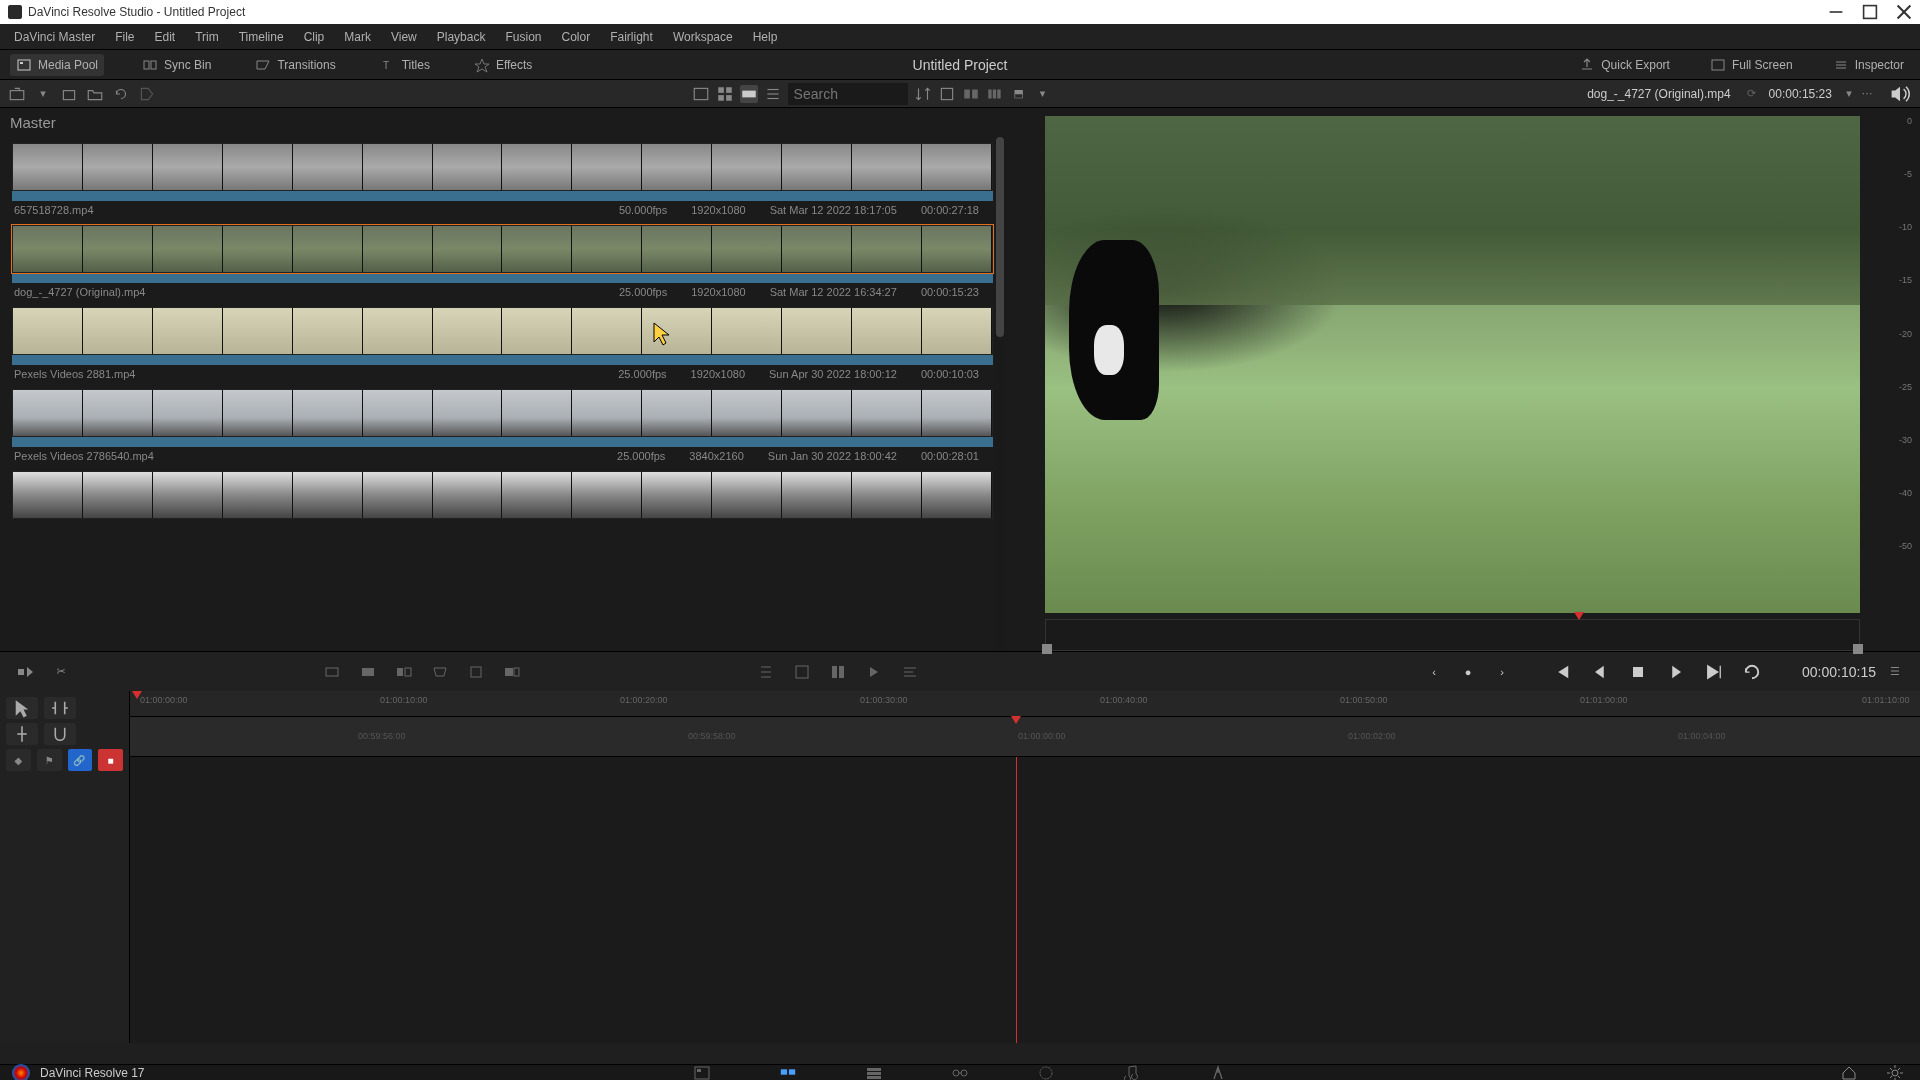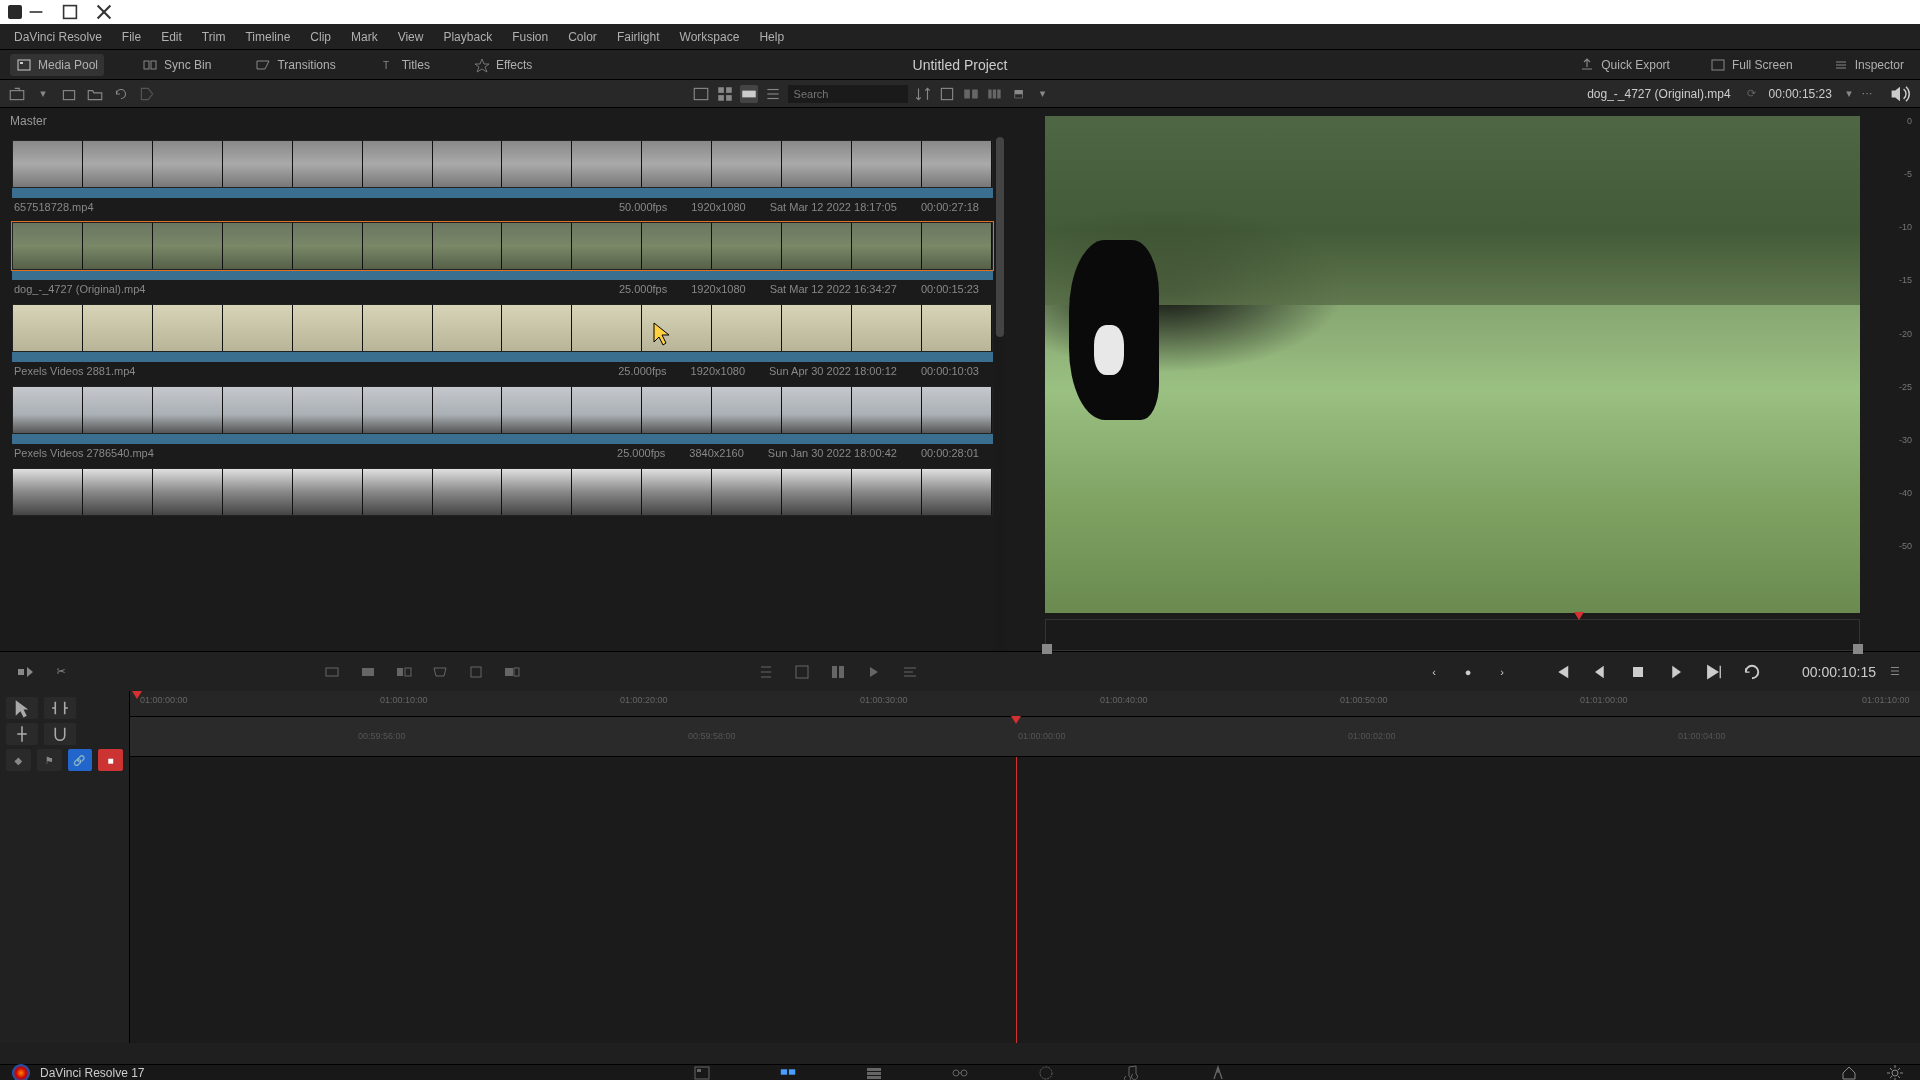--- a/index.html
+++ b/index.html
@@ -23,29 +23,29 @@
 .toolbar-btn.active { background: #333; border-radius: 3px; }
 .toolbar-icon { width: 16px; height: 16px; display: inline-flex; align-items: center; justify-content: center; }
 .project-title { position: absolute; left: 50%; transform: translateX(-50%); color: #ccc; font-size: 14px; font-weight: 500; }
 .toolbar-right { margin-left: auto; display: flex; align-items: center; gap: 28px; }
 
 
 .sec-toolbar { height: 28px; background: #282828; display: flex; align-items: center; padding: 0 8px; border-bottom: 1px solid #000; }
 .sec-left { display: flex; gap: 8px; align-items: center; }
 .sec-icon { width: 18px; height: 18px; display: flex; align-items: center; justify-content: center; color: #888; cursor: pointer; }
 .sec-center { margin-left: auto; display: flex; gap: 6px; align-items: center; }
-.search-input { background: #1a1a1a; border: none; color: #888; padding: 3px 6px; width: 120px; font-size: 11px; }
+.search-input { background: #1a1a1a; border: none; color: #888; padding: 3px 6px; width: 120px; font-size: 14px; }
 .clip-name-display { margin-left: auto; color: #ccc; font-size: 12px; padding-right: 12px; }
 .timecode-display { color: #ccc; font-size: 12px; padding: 0 8px; }
 .speaker-icon { width: 24px; height: 24px; display: flex; align-items: center; justify-content: center; color: #ccc; margin-left: 12px; }
 
 
 .main-content { display: flex; height: 543px; }
 .media-panel { width: 1005px; background: #1b1b1b; display: flex; flex-direction: column; position: relative; }
-.master-label { padding: 6px 10px; color: #999; font-size: 12px; }
+.master-label { padding: 6px 10px; color: #999; font-size: 15px; }
 .clips-container { flex: 1; overflow-y: auto; padding: 6px 12px 6px 12px; }
 
 .clip-row { margin-bottom: 6px; }
 .clip-filmstrip { height: 48px; background: #333; border: 1px solid #222; display: flex; position: relative; }
 .clip-filmstrip.selected { outline: 1px solid #e07020; }
 .filmstrip-frame { flex: 1; border-right: 1px solid #111; background: linear-gradient(180deg, #6a7560 0%, #7a8868 50%, #556048 100%); }
 .filmstrip-frame.gray { background: linear-gradient(180deg, #888 0%, #aaa 50%, #777 100%); }
 .filmstrip-frame.run { background: linear-gradient(180deg, #c5c8cc 0%, #aab0b5 60%, #555 100%); }
 .filmstrip-frame.dance { background: linear-gradient(180deg, #e0e0e0 0%, #888 50%, #444 100%); }
 .filmstrip-frame.beige { background: linear-gradient(180deg, #d8d4b8 0%, #c8c4a8 50%, #b8b498 100%); }
@@ -114,20 +114,21 @@
 
 .cursor-overlay { position: absolute; left: 650px; top: 320px; pointer-events: none; z-index: 9999; }
 
 svg { width: 100%; height: 100%; }
 </style>
 </head>
 <body>
 
 <div class="titlebar">
   <div class="titlebar-icon"></div>
+  <div class="titlebar-title">DaVinci Resolve Studio - Untitled Project</div>
   <div class="titlebar-controls">
     <div class="titlebar-btn">
         <svg viewBox="0 0 10 10">
           <line x1="1" y1="5" x2="9" y2="5" stroke="#333" stroke-width="1"></line>
         </svg>
       </div>
     <div class="titlebar-btn">
         <svg viewBox="0 0 10 10">
           <rect x="1" y="1" width="8" height="8" fill="none" stroke="#333" stroke-width="1"></rect>
         </svg>
@@ -135,21 +136,21 @@
     <div class="titlebar-btn">
         <svg viewBox="0 0 10 10">
           <line x1="1" y1="1" x2="9" y2="9" stroke="#333" stroke-width="1.3"></line>
           <line x1="9" y1="1" x2="1" y2="9" stroke="#333" stroke-width="1.3"></line>
         </svg>
       </div>
   </div>
 </div>
 
 <div class="menubar">
-  <div class="menu-item">DaVinci Resolve</div>
+  <div class="menu-item">DaVinci Master</div>
   <div class="menu-item">File</div>
   <div class="menu-item">Edit</div>
   <div class="menu-item">Trim</div>
   <div class="menu-item">Timeline</div>
   <div class="menu-item">Clip</div>
   <div class="menu-item">Mark</div>
   <div class="menu-item">View</div>
   <div class="menu-item">Playback</div>
   <div class="menu-item">Fusion</div>
   <div class="menu-item">Color</div>

